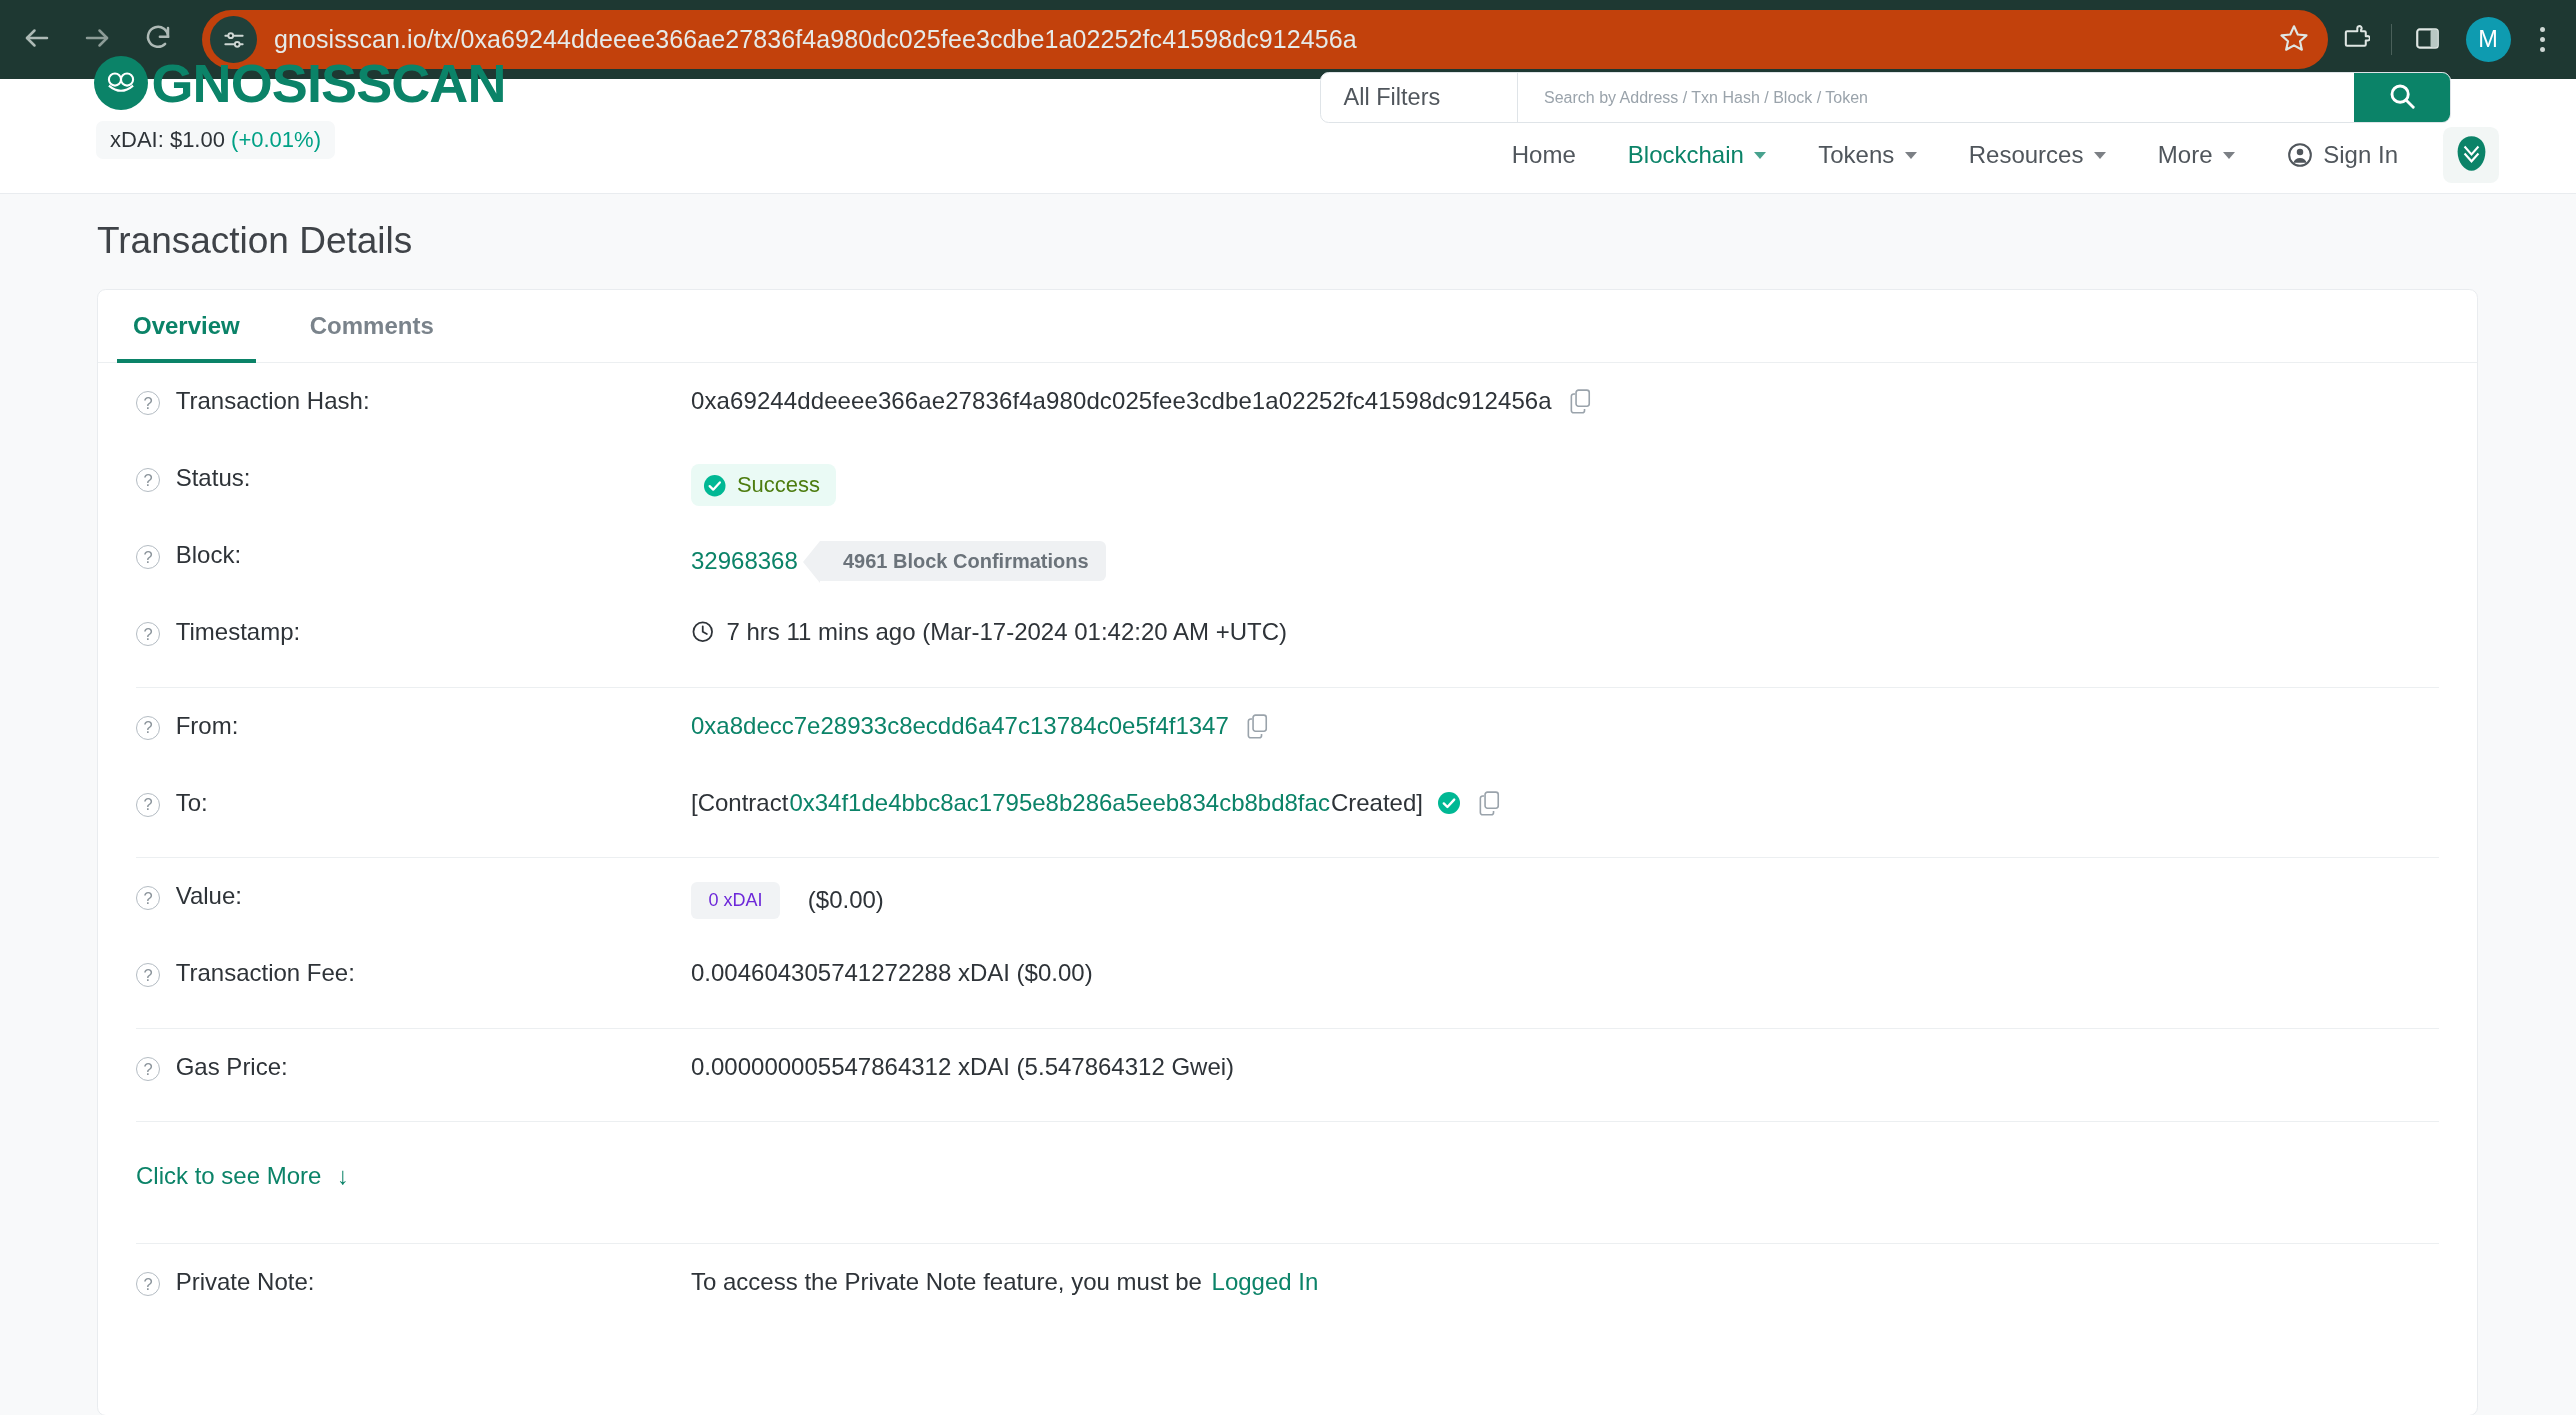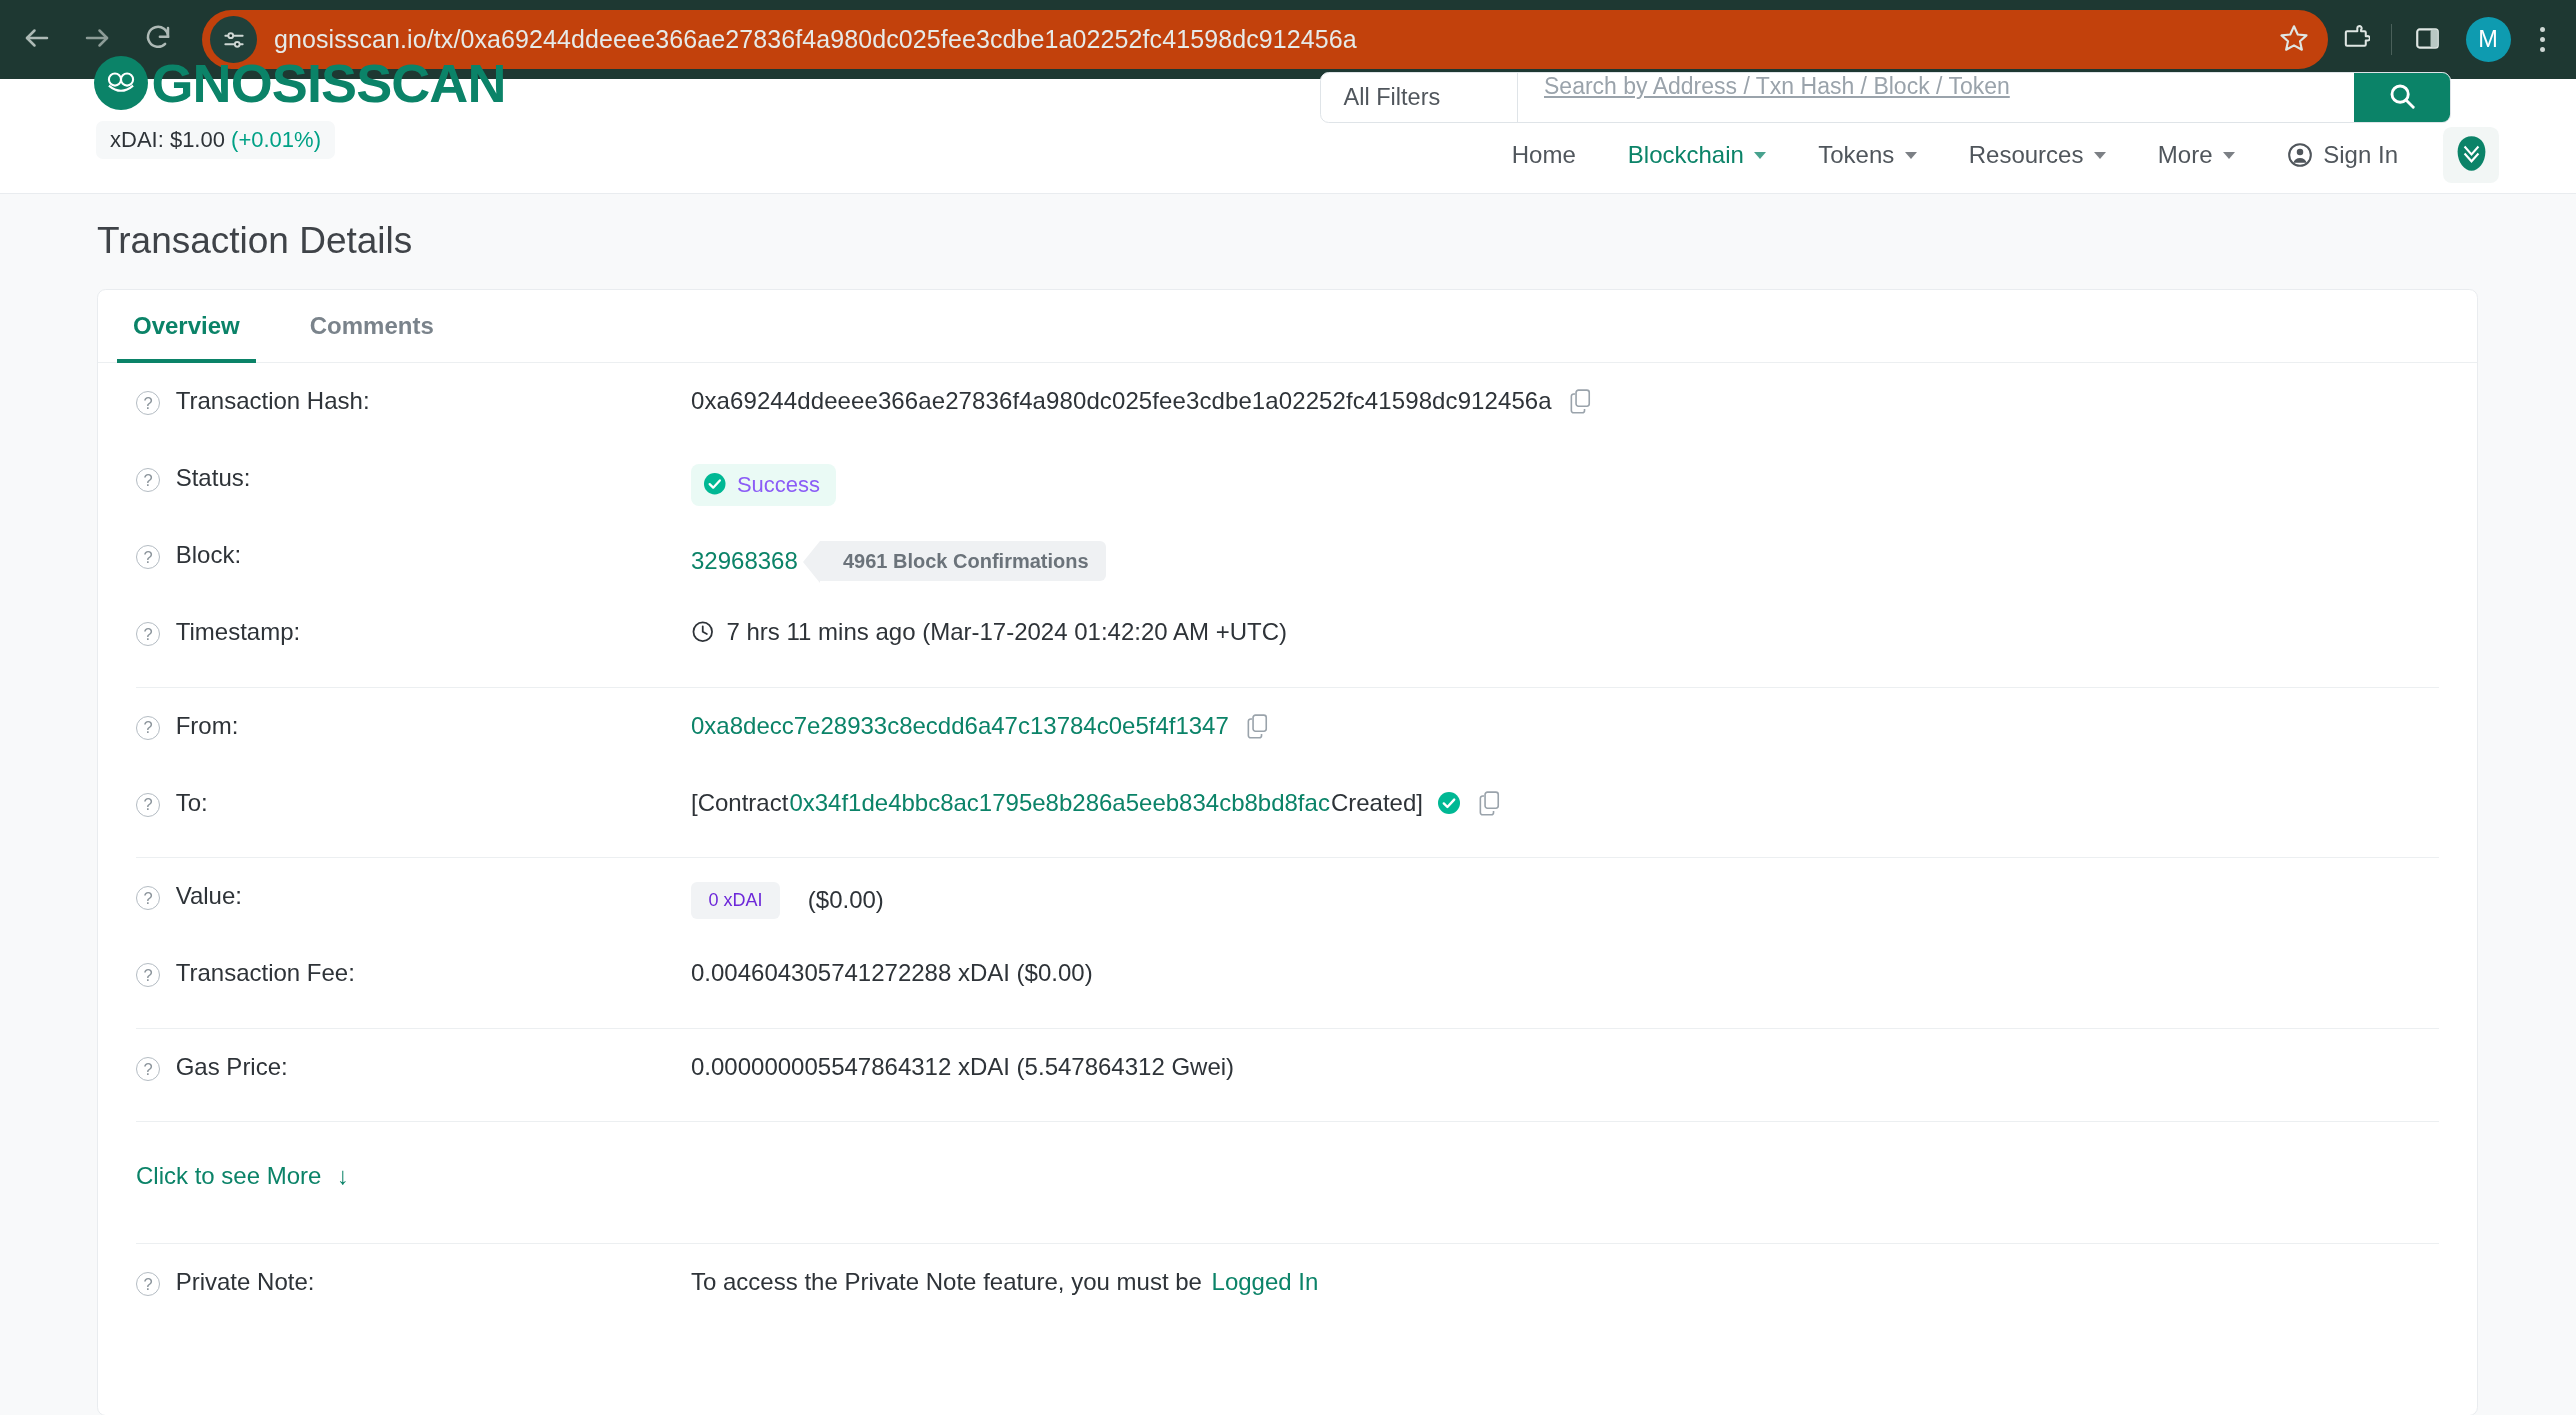--- a/index.html
+++ b/index.html
@@ -130,23 +130,23 @@
   }
   .filter-box {
     width: 197px; flex: none;
     display: flex; align-items: center;
     padding-left: 22.6px;
     font-size: 23.5px; color: #50565c;
     border-right: 0.9px solid #dfe4e8;
   }
   .search-input-box {
     flex: 1 1 auto;
-    display: flex; 
+    display: flex; align-items: center;
     padding-left: 26px;
-    font-size: 23px; color: #9aa3ab; text-decoration: underline;
+    font-size: 16px; color: #9aa3ab;
   }
   .search-btn {
     width: 96px; flex: none;
     background: #0b8368;
     display: flex; align-items: center; justify-content: center;
   }
   .search-btn svg { width: 30px; height: 30px; }
 
   .main-nav {
     position: absolute; right: 77px; top: 48px;
@@ -253,23 +253,23 @@
   .mono-hash { color: #2e3338; letter-spacing: 0.1px; }
   .link { color: #0b8368; text-decoration: none; }
   .copy-icon {
     width: 22.6px; height: 26px;
     margin-left: 17.4px; flex: none;
     display: inline-flex; align-items: center;
   }
   .copy-icon svg { width: 22.6px; height: 26px; }
 
   .badge-success {
-    display: inline-flex; align-items: flex-start;
+    display: inline-flex; align-items: flex-end;
     background: #eafaf5;
-    color: #8b5cf6;
+    color: #4d7c0f;
     border-radius: 8px;
     padding: 7.8px 15.7px 7.8px 12px;
     font-size: 22px;
   }
   .badge-success .chk {
     width: 23.5px; height: 23.5px; margin-right: 10.4px; flex: none;
   }
   .badge-success .chk svg { width: 23.5px; height: 23.5px; }
 
   .block-link { color: #0b8368; font-size: 24px; }

